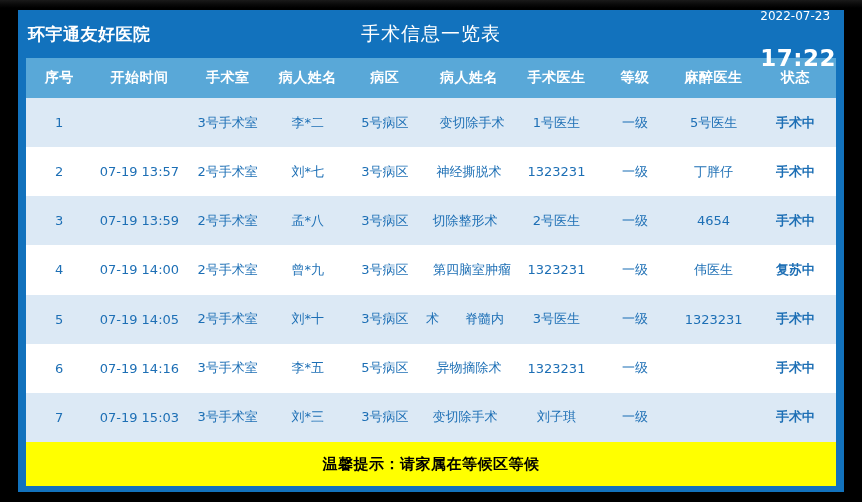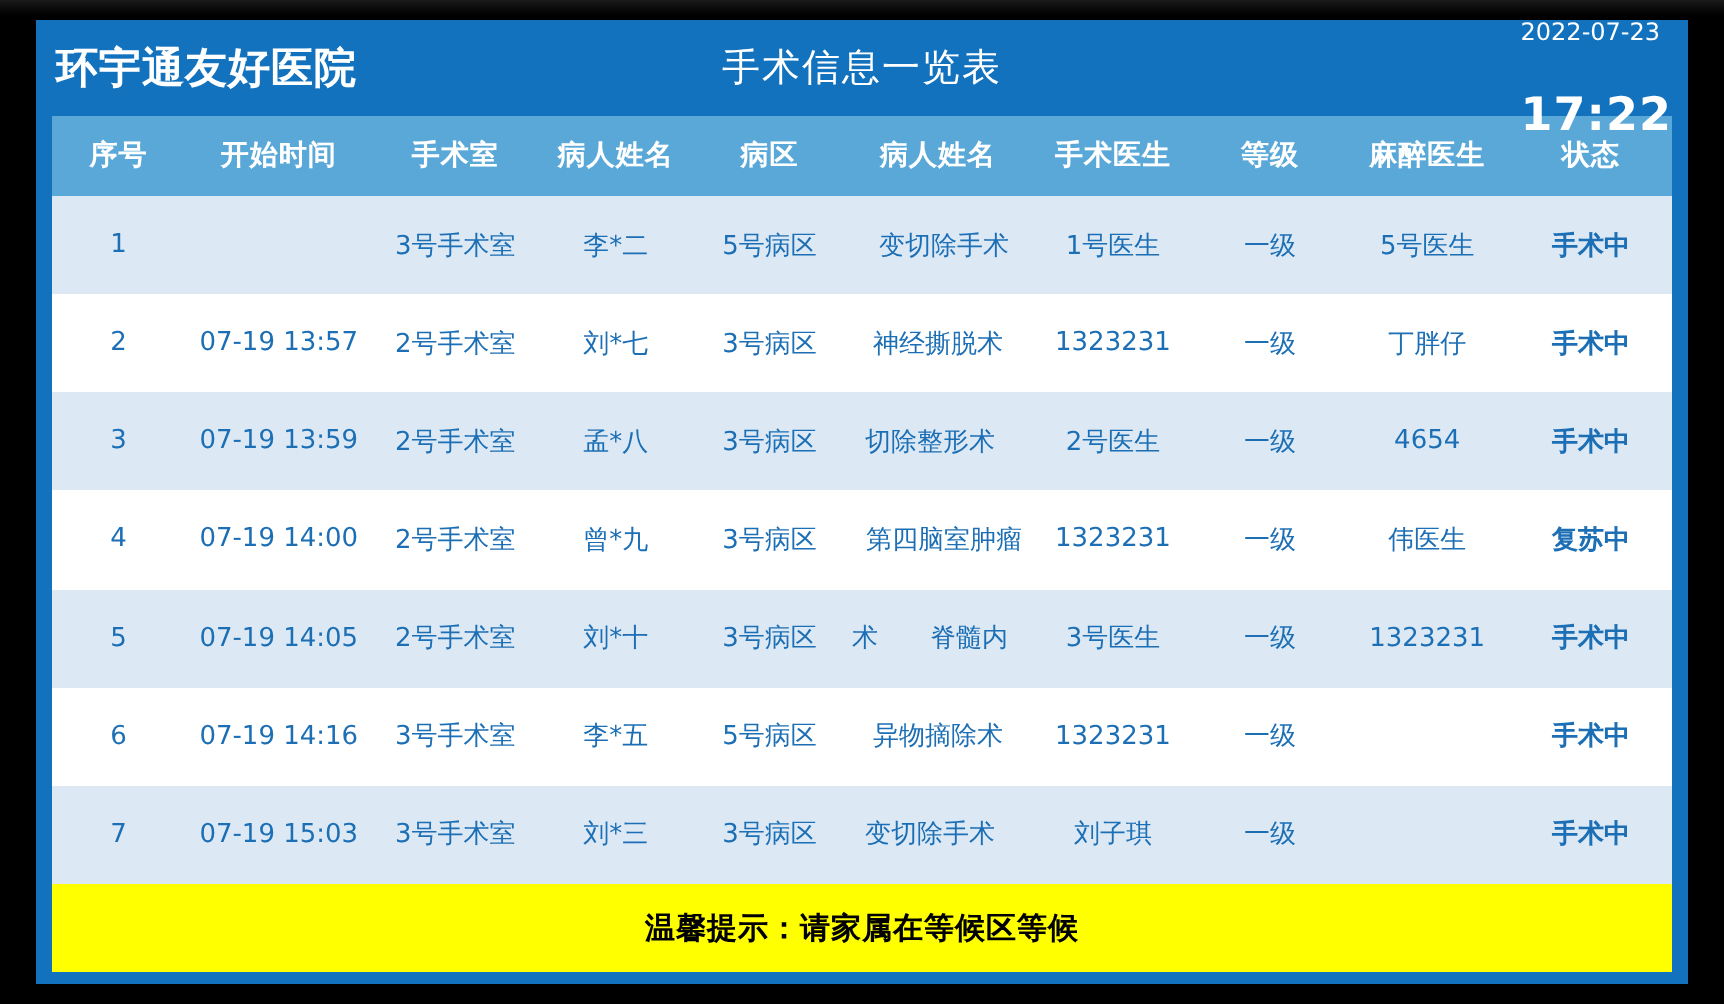--- a/index.html
+++ b/index.html
@@ -30,21 +30,21 @@
     position: relative;
     height: 48px;
     flex: 0 0 48px;
     background: #1272bd;
     color: #ffffff;
   }
   #hospital-name {
     position: absolute;
     left: 10px; top: 50%;
     transform: translateY(-50%);
-    font-size: 21px;
+    font-size: 17px;
     font-weight: bold;
     letter-spacing: 0.5px;
     white-space: nowrap;
   }
   #board-title {
     position: absolute;
     left: 0; right: 0; top: 50%;
     transform: translateY(-50%);
     text-align: center;
     font-size: 19px;

